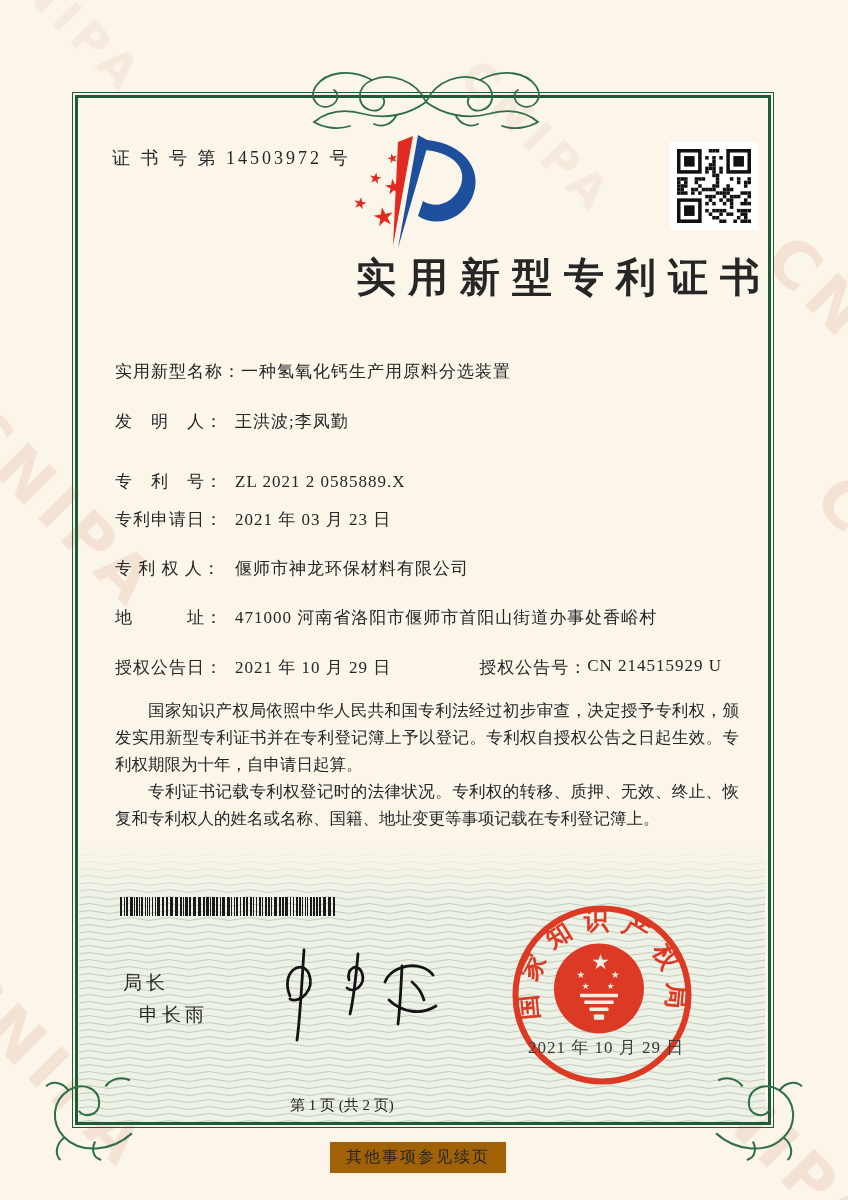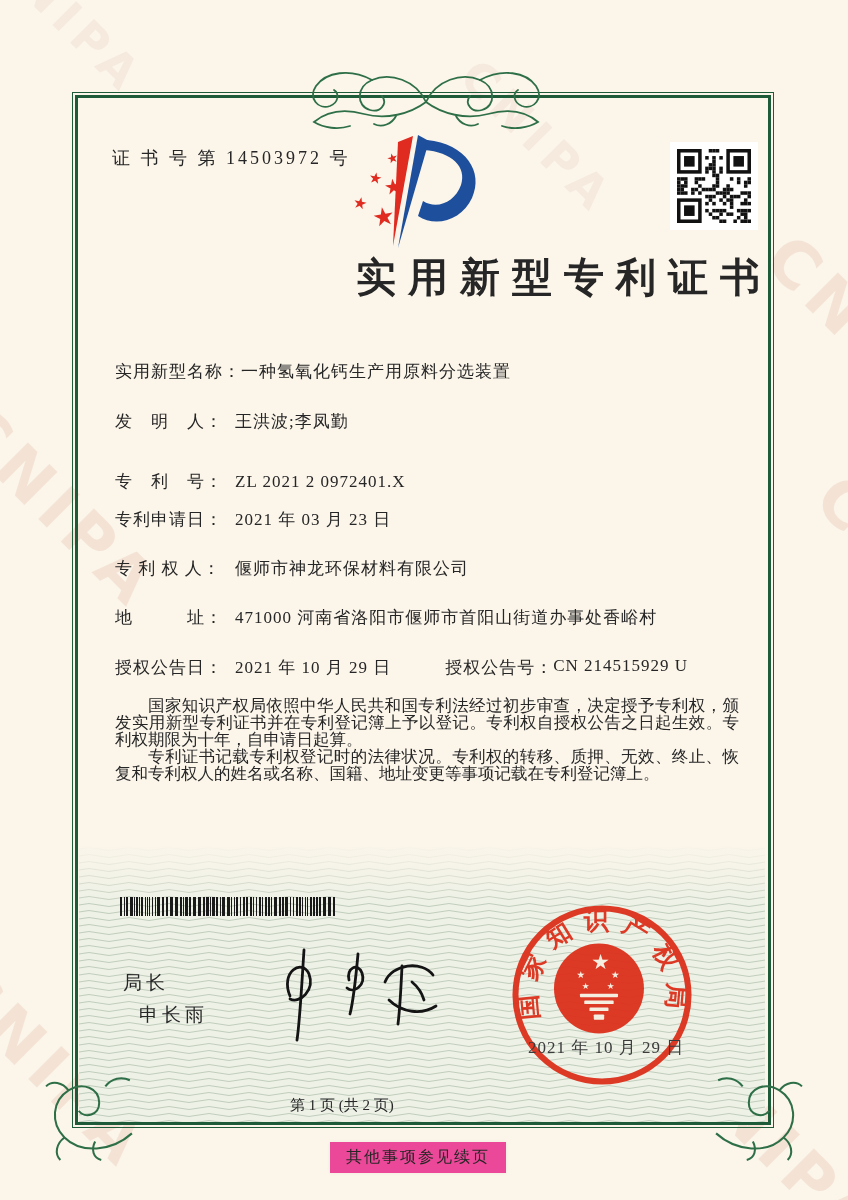--- a/index.html
+++ b/index.html
@@ -20,32 +20,32 @@
       background:linear-gradient(#fbf5ea,rgba(251,245,234,0));}
   .cert-no{left:112px;top:146px;font-size:18px;letter-spacing:3px;z-index:2;}
   .logo{left:338px;top:132px;z-index:2;}
   .qr-wrap{left:670px;top:142px;width:88px;height:88px;background:#fff;z-index:2;}
   .qr-wrap svg{position:absolute;left:7px;top:7px;}
   .title{left:72px;top:250px;width:700px;text-align:right;font-size:40px;font-weight:bold;
          letter-spacing:12px;z-index:2;}
   .row{left:115px;width:625px;display:flex;font-size:17px;letter-spacing:1px;z-index:2;white-space:nowrap;}
   .row .lbl{flex:0 0 120px;}
   .row .grp2{margin-left:54px;display:flex;}
-  .row .grp2 .lbl{flex:0 0 102px;}
-  .paras{left:115px;top:697px;width:624px;font-size:16.5px;line-height:17px;
+  .row .grp2 .lbl{flex:0 0 102px;margin-left:34px;}
+  .paras{left:115px;top:697px;width:624px;font-size:16.5px;line-height:27px;
          text-align:justify;z-index:2;}
   .paras p{margin:0;text-indent:2em;}
   .barcode{left:120px;top:897px;z-index:2;}
   .director-title{left:123px;top:970px;font-size:19px;letter-spacing:4px;z-index:2;}
   .director-name{left:139px;top:1002px;font-size:19px;letter-spacing:4px;z-index:2;}
   .signature{left:252px;top:942px;z-index:2;}
   .seal-date{left:528px;top:1036px;font-size:17px;letter-spacing:1px;color:#3b3b3b;z-index:4;}
   .seal{left:509px;top:902px;z-index:3;opacity:.94;}
   .page-info{left:290px;top:1096px;width:230px;text-align:left;font-size:15px;z-index:2;}
-  .cont-note{left:330px;top:1142px;background:#ec4899;padding:5px 16px;font-size:16px;
+  .cont-note{left:330px;top:1142px;background:#a16207;padding:5px 16px;font-size:16px;
              letter-spacing:2px;z-index:2;box-shadow:0 0 4px rgba(0,0,0,.05);}
   .ornament{z-index:4;}
 </style>
 </head>
 <body>
 
 <div class="wm small" style="left:-30px;top:-10px;">CNIPA</div>
 <div class="wm small" style="left:440px;top:110px;">CNIPA</div>
 <div class="wm" style="left:740px;top:300px;">CNIPA</div>
 <div class="wm" style="left:-70px;top:470px;">CNIPA</div>
@@ -285,21 +285,21 @@
 <div class="abs row" style="top:360px;">
   <span class="lbl">实用新型名称：</span>
   <span>一种氢氧化钙生产用原料分选装置</span>
 </div>
 <div class="abs row" style="top:410px;">
   <span class="lbl">发　明　人：</span>
   <span>王洪波;李凤勤</span>
 </div>
 <div class="abs row" style="top:470px;align-items:center;">
   <span class="lbl">专　利　号：</span>
-  <span>ZL 2021 2 0972401.X</span>
+  <span>ZL 2021 2 0585889.X</span>
 </div>
 <div class="abs row" style="top:508px;">
   <span class="lbl">专利申请日：</span>
   <span>2021 年 03 月 23 日</span>
 </div>
 <div class="abs row" style="top:557px;">
   <span class="lbl">专 利 权 人：</span>
   <span>偃师市神龙环保材料有限公司</span>
 </div>
 <div class="abs row" style="top:606px;">

